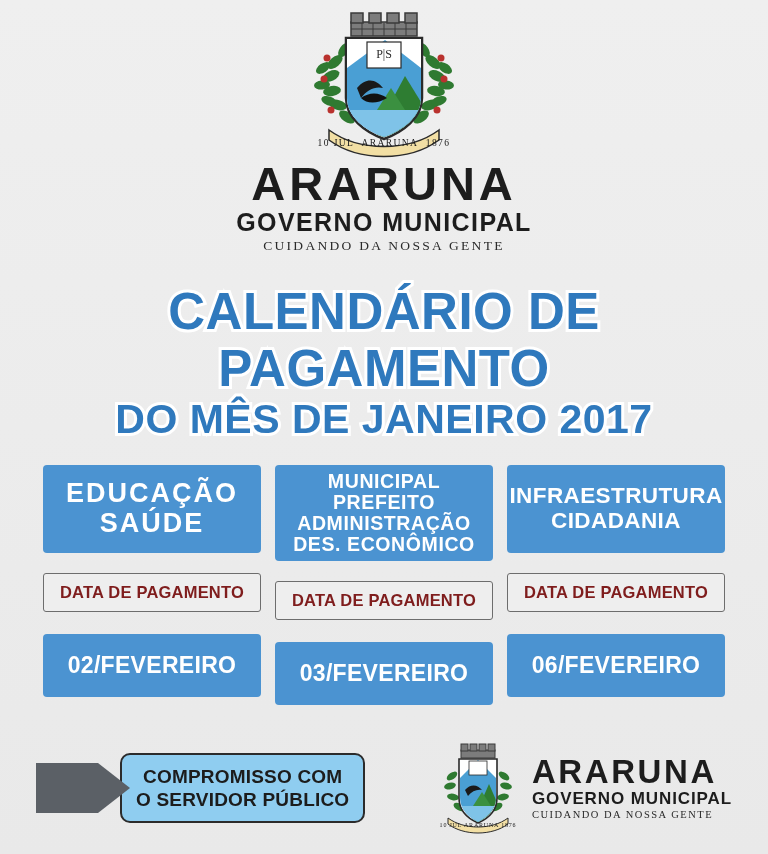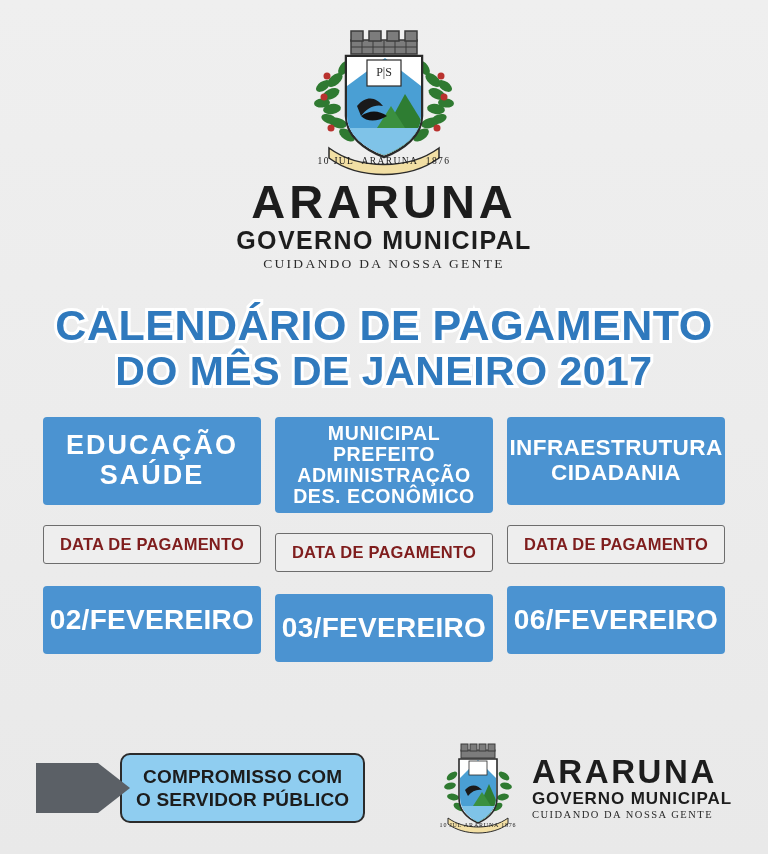--- a/index.html
+++ b/index.html
@@ -17,21 +17,21 @@
 
   .page {
     position: relative;
     width: 768px;
     height: 854px;
     background: linear-gradient(180deg, #efefef 0%, #e9e9e9 100%);
   }
 
   
   .header {
-    padding-top: 24px;
+    padding-top: 6px;
     display: flex;
     flex-direction: column;
     align-items: center;
   }
   .crest {
     width: 170px;
     height: 152px;
     position: relative;
   }
   .crest svg { display: block; }
@@ -62,21 +62,21 @@
     margin-top: 4px;
     font-family: "Liberation Serif", serif;
   }
 
   
   .title-block {
     margin-top: 30px;
     text-align: center;
   }
   .title-line {
-    font-size: 43px;
+    font-size: 51px;
     font-weight: bold;
     color: #2f79bd;
     letter-spacing: 0.5px;
     line-height: 1.12;
     -webkit-text-stroke: 6px #ffffff;
     paint-order: stroke fill;
     text-shadow:
       0 0 0 #fff;
     font-family: "Liberation Sans", sans-serif;
   }
@@ -128,21 +128,21 @@
     border-radius: 3px;
     padding: 9px 4px;
     letter-spacing: 0.2px;
   }
 
   .paydate {
     margin-top: 22px;
     background: #4b93d1;
     color: #ffffff;
     font-weight: bold;
-    font-size: 28px;
+    font-size: 23px;
     text-align: center;
     border-radius: 4px;
     padding: 18px 4px;
     letter-spacing: 0.3px;
   }
 
   
   .footer {
     position: absolute;
     left: 0;

